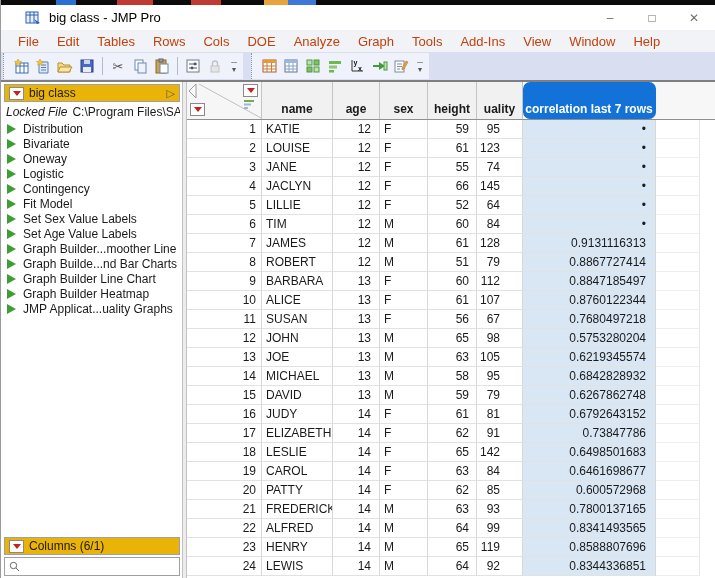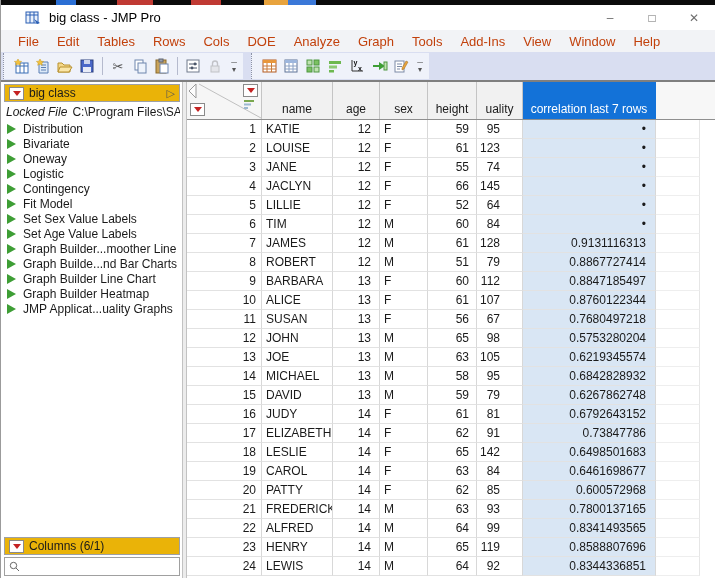--- a/index.html
+++ b/index.html
@@ -40,23 +40,23 @@
   .locked-row{ display:flex; padding:3px 0 2px 2px; white-space:nowrap; overflow:hidden; }
   .locked-label{ font-style:italic; margin-right:5px; }
   .script-list{ flex:1; overflow:hidden; }
   .script-item{ display:flex; align-items:center; height:15px; padding-left:3px; white-space:nowrap; }
   .tri-right{ width:0; height:0; border-top:5px solid transparent; border-bottom:5px solid transparent; border-left:9px solid #3e9e35; margin-right:7px; flex:none; }
   .search-box{ border:1px solid #a0a0a0; height:19px; margin-top:2px; display:flex; align-items:center; padding-left:4px; background:#fff; flex:none; }
   
   .table-area{ flex:1; display:flex; flex-direction:column; background:#fff; overflow:hidden; }
   .thead{ display:flex; height:38px; border-bottom:1px solid #8f8f8f; background:#fff; flex:none; }
   .corner{ width:75px; position:relative; border-right:1px solid #c4c4c4; background:#f6f6f6; flex:none; }
-  .th{ display:flex; align-items:flex-end; justify-content:center; font-weight:normal; padding-bottom:3px;
+  .th{ display:flex; align-items:flex-end; justify-content:center; font-weight:bold; padding-bottom:3px;
        border-right:1px solid #c4c4c4; background:#f1f1f1; flex:none; }
-  .th.selected{ background:#1372d8; color:#fff; border-right:1px solid #1372d8; }
+  .th.selected{ background:#1372d8; color:#fff; border-right:1px solid #1372d8;border-radius:7px; }
   .th-rest{ flex:1; background:#f7f7f7; }
   .tbody{ flex:1; }
   .trow{ display:flex; height:19px; }
   .cell{ display:flex; align-items:center; border-right:1px solid #d8d8d8; border-bottom:1px solid #e2e2e2; overflow:hidden; flex:none; background:#fff; }
   .c-num{ width:75px; justify-content:flex-end; padding-right:5px; }
   .c-name{ width:71px; padding-left:4px; }
   .c-age{ width:47px; justify-content:flex-end; padding-right:8px; }
   .c-sex{ width:48px; padding-left:4px; }
   .c-height{ width:49px; justify-content:flex-end; padding-right:7px; }
   .c-weight{ width:46px; justify-content:flex-end; padding-right:22px; }

